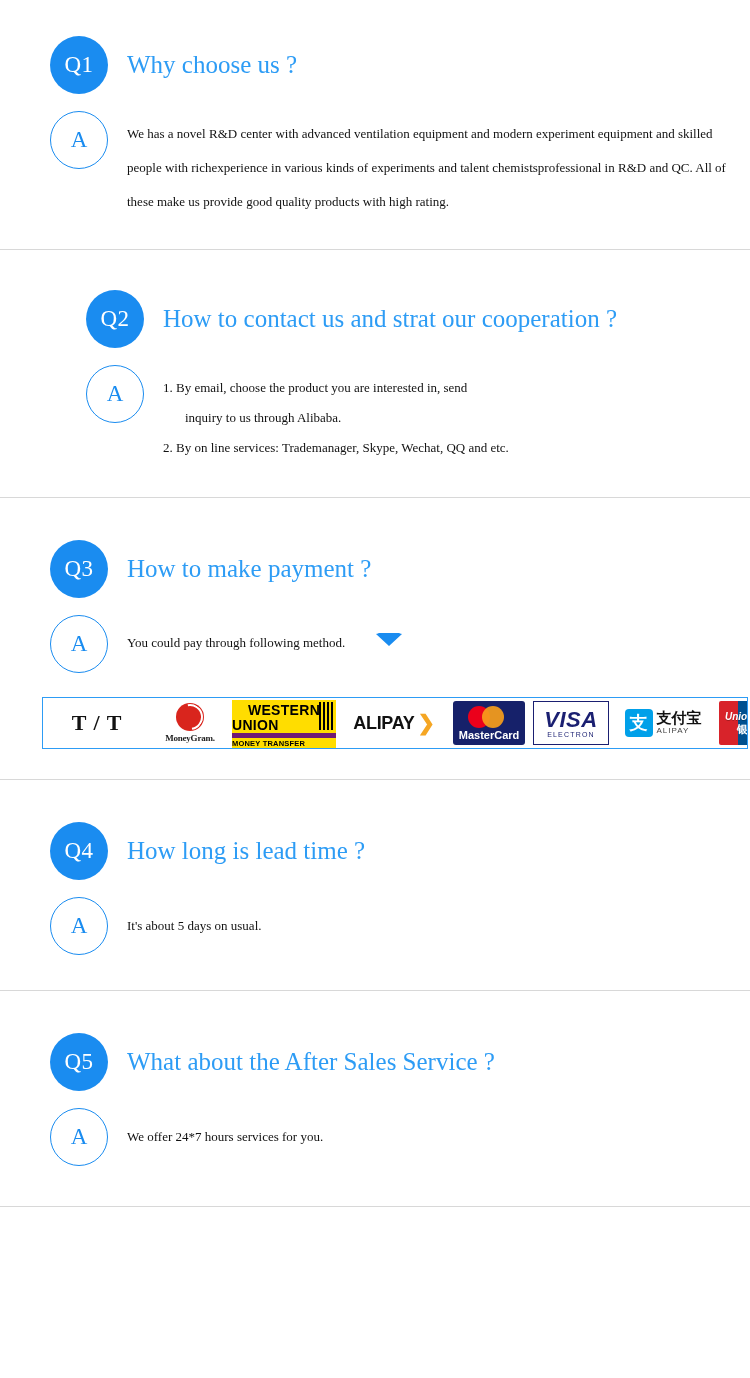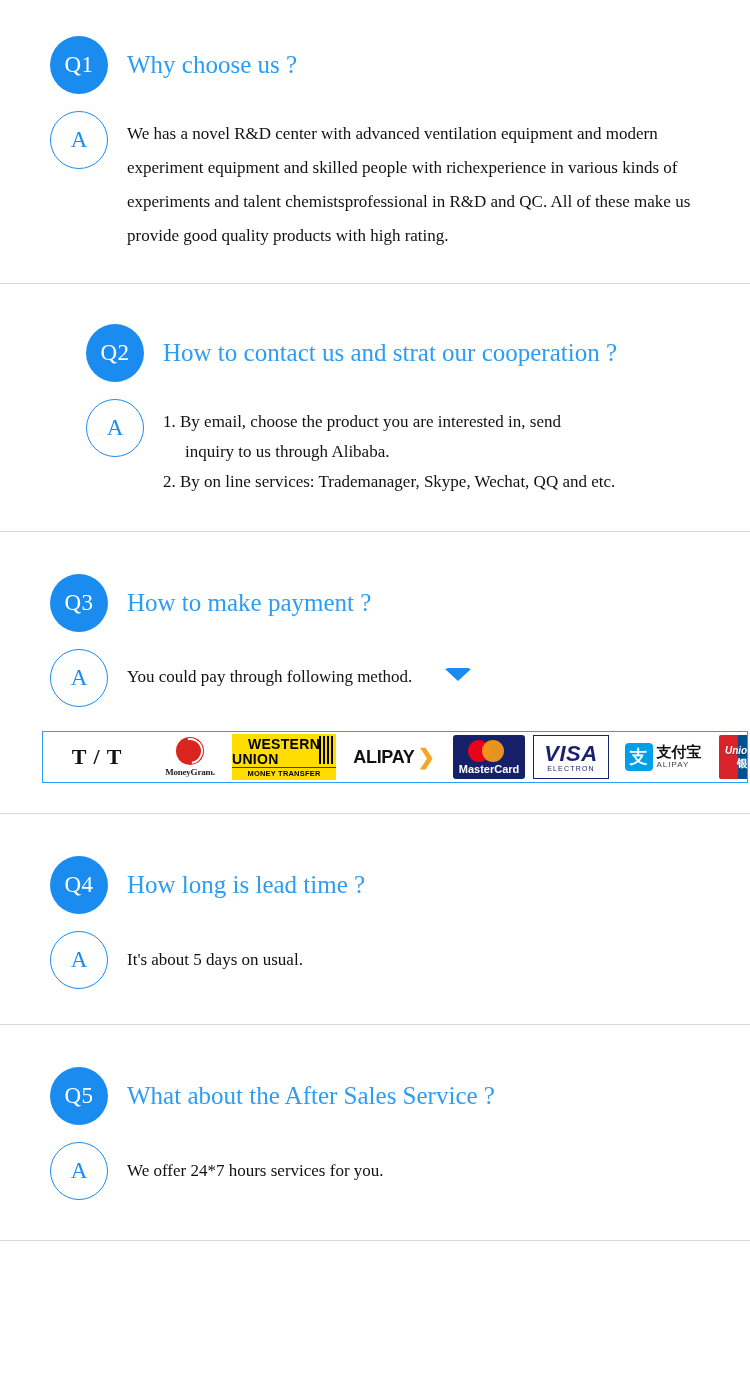--- a/index.html
+++ b/index.html
@@ -76,21 +76,21 @@
   .q-text {
     margin-left: 19px;
     color: #2d9cf5;
     font-size: 25px;
     font-family: "Liberation Serif", serif;
     line-height: 1.2;
     white-space: nowrap;
   }
   .a-text {
     margin-left: 19px;
-    font-size: 17px;
+    font-size: 13px;
     line-height: 34px;
     color: #111;
     font-family: "Liberation Serif", serif;
     max-width: 600px;
   }
   .a-text.small {
     line-height: 30px;
   }
 
   .list-line {
@@ -212,22 +212,21 @@
     text-align: left;
     letter-spacing: 0.3px;
   }
   .wu-bottom {
     background: #ffdd00;
     color: #000;
     font-family: "Liberation Sans", sans-serif;
     font-weight: bold;
     font-size: 7.5px;
     line-height: 12px;
-    text-align: center;
-    border-top: 1px solid #701a75;
+    border-top: 5px solid #701a75;
     letter-spacing: 0.2px;
   }
   .wu-bars {
     position: absolute;
     right: 3px;
     top: 2px;
     width: 14px;
     height: 28px;
     background: repeating-linear-gradient(to right, #000 0 2px, #ffdd00 2px 4px);
   }

